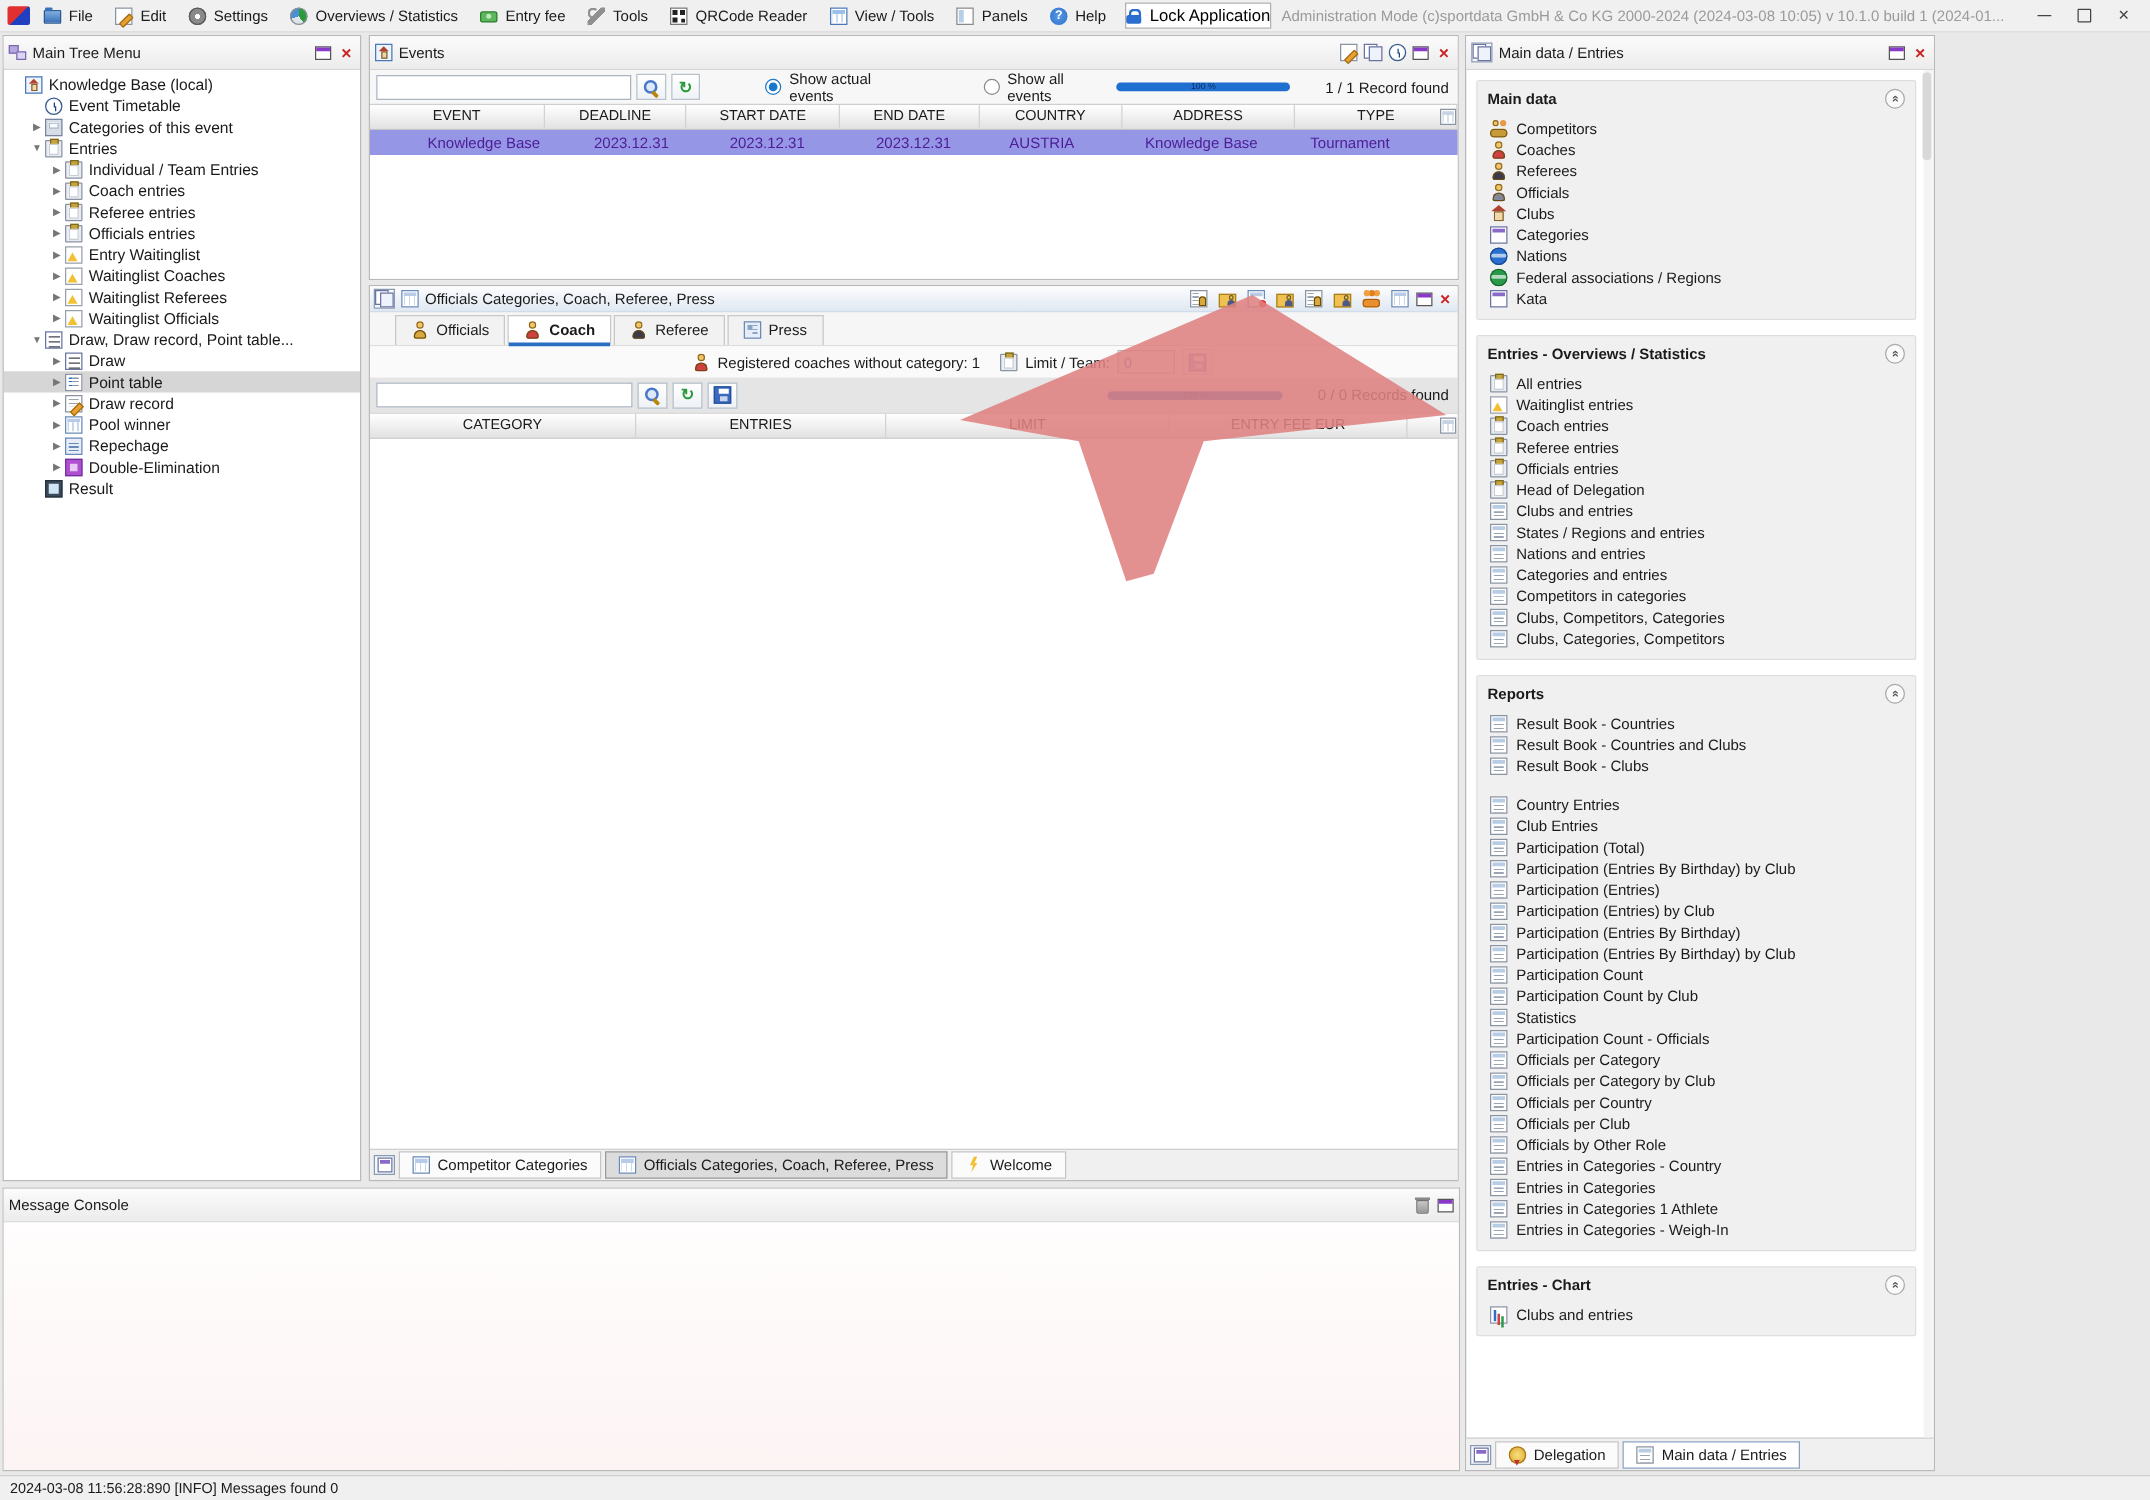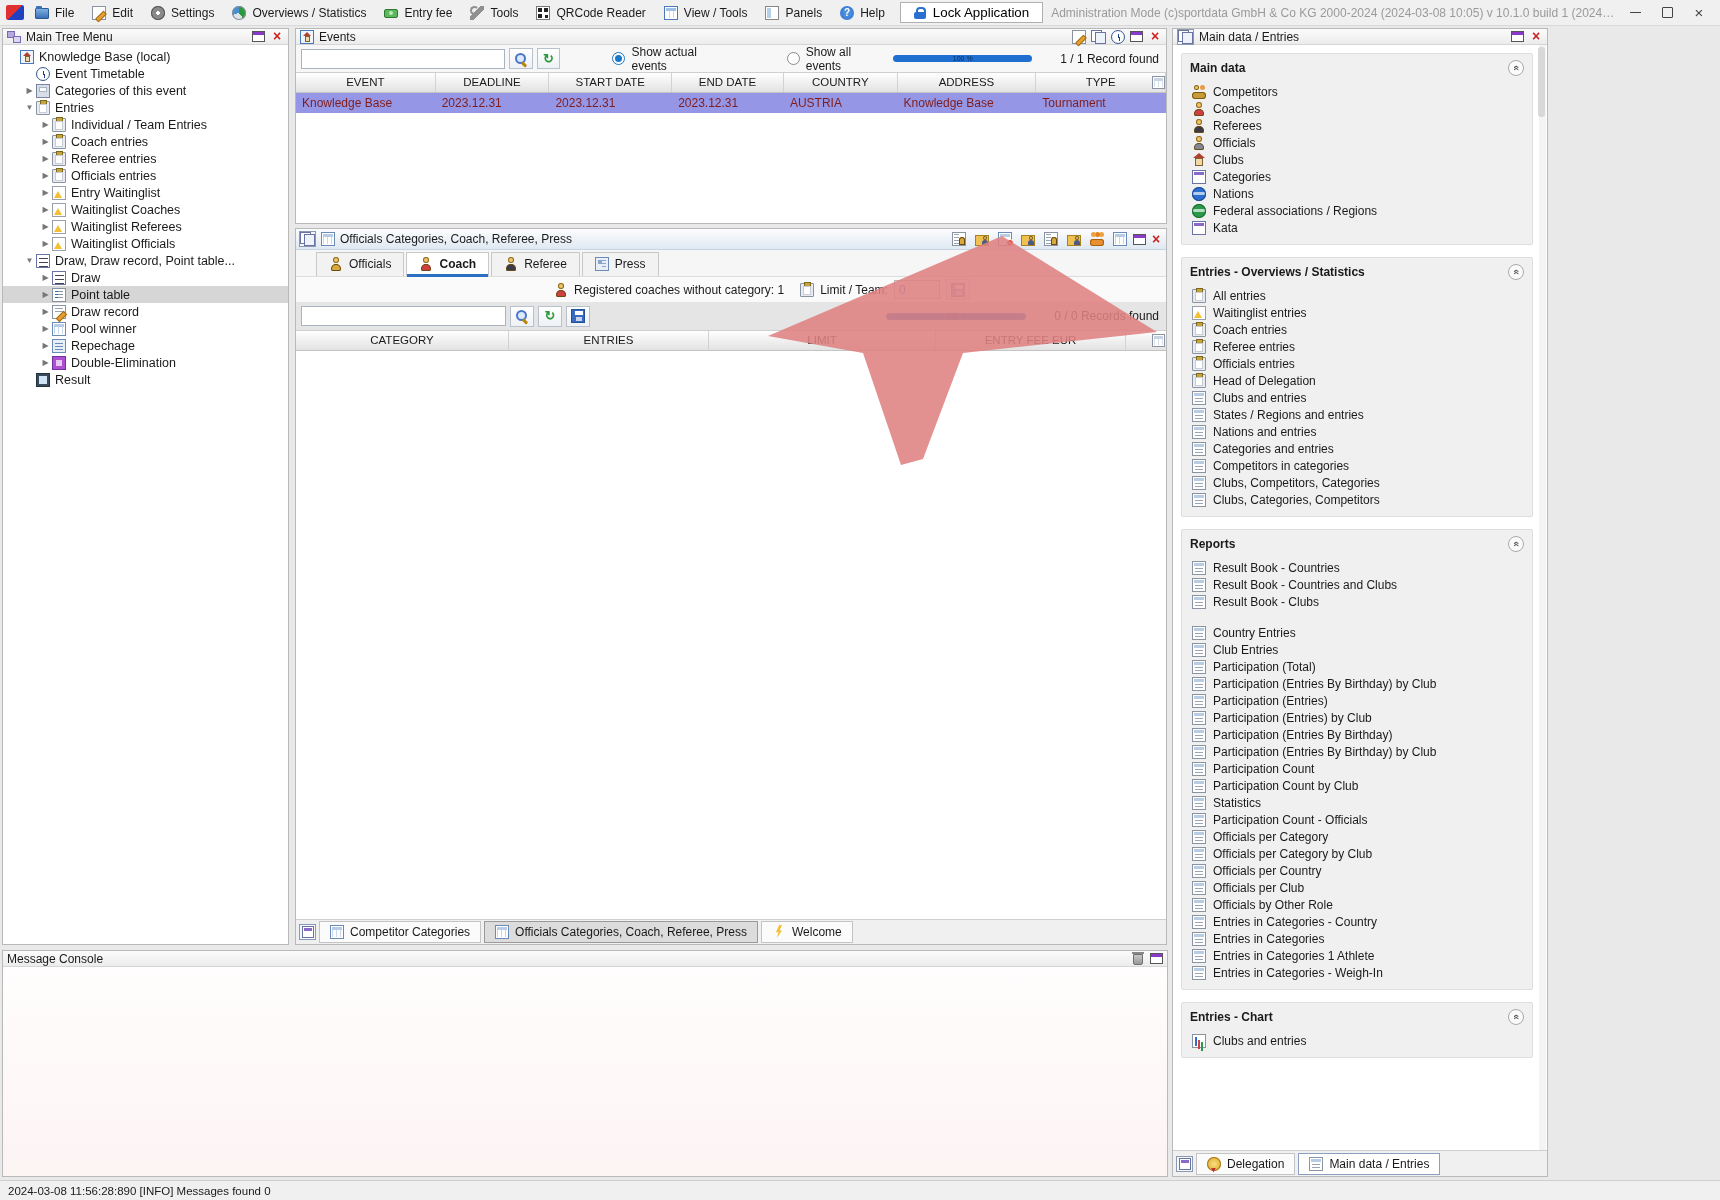--- a/index.html
+++ b/index.html
@@ -1,21 +1,21 @@
 <!DOCTYPE html>
 <html><head>
 <meta charset="utf-8">
 <style>
   * { margin:0; padding:0; box-sizing:border-box; }
   html,body { width:1720px; height:1200px; overflow:hidden; }
   body { font-family:"Liberation Sans", sans-serif; font-size:12px; background:#e9e9e9; position:relative; color:#1a1a1a; }
 
   
   .panel { position:absolute; background:#fff; border:1px solid #b9b9b9; }
-  .phead { height:16px; display:flex; align-items:center; gap:5px; padding:0 4px;
+  .phead { height:27px; display:flex; align-items:center; gap:5px; padding:0 4px;
            background:linear-gradient(#fbfbfb,#ececec); border-bottom:1px solid #d5d5d5; font-size:12px; }
   .phead .ptitle { white-space:nowrap; }
   .spacer { flex:1; }
   .btn-max { width:13px; height:11px; background:#fff; border:1px solid #555; position:relative; cursor:pointer; }
   .btn-max::before { content:''; position:absolute; top:0; left:0; right:0; height:3px; background:#8a3ac8; }
   .btn-close { width:14px; height:13px; position:relative; color:#cc2222; font-weight:bold; font-size:14px; line-height:12px; text-align:center; cursor:pointer; }
   .btn-close::before { content:'\00D7'; }
   .tbtn { width:20px; height:18px; display:flex; align-items:center; justify-content:center; border:1px solid transparent; }
   .corner-box { width:17px; height:16px; border:1px solid #8a9ab0; background:#f4f8fc; display:flex; align-items:center; justify-content:center; flex:none; }
 
@@ -122,21 +122,21 @@
   .i-category-add::before { content:''; position:absolute; top:1px; left:1px; right:1px; height:3px; background:#b8cce4; }
   .i-category-add::after { content:''; position:absolute; right:-3px; bottom:-2px; width:6px; height:6px; border-radius:50%; background:#e03030; border:1px solid #fff; }
   .i-grid-table { background:#fff; border:1px solid #6a8ab8; }
   .i-grid-table::after { content:''; position:absolute; inset:1px; background:linear-gradient(#b8cce8 0 3px, transparent 3px), repeating-linear-gradient(90deg, #c8d8ec 0 1px, transparent 1px 4px); }
   .i-colopts { width:13px; height:13px; background:#fff; border:1px solid #8a93a2; }
   .i-colopts::after { content:''; position:absolute; inset:1px; background:linear-gradient(#c8d4e4 0 3px, transparent 3px), repeating-linear-gradient(90deg, #d8e0ec 0 1px, transparent 1px 4px); }
 
   
   .menubar { position:absolute; left:0; top:0; width:1720px; height:26px; background:#f0f0f0; border-bottom:1px solid #d9d9d9; display:flex; align-items:center; padding:0 6px; gap:2px; z-index:10; }
   .mi { display:flex; align-items:center; gap:6px; padding:3px 9px; cursor:pointer; white-space:nowrap; }
-  .lock-btn { display:flex; align-items:center; gap:7px; border:1px solid #b0b0b0; background:#fff; padding:2px 13px; margin-left:4px; cursor:pointer; white-space:nowrap; }
+  .lock-btn { display:flex; align-items:center; gap:7px; border:1px solid #b0b0b0; background:#fff; padding:2px 0; margin-left:4px; cursor:pointer; white-space:nowrap; }
   .win-title { color:#9a9a9a; margin-left:6px; white-space:nowrap; overflow:hidden; text-overflow:ellipsis; flex:1; }
   .wc { width:30px; height:22px; display:flex; align-items:center; justify-content:center; color:#444; cursor:pointer; flex:none; }
   .wc-min::before { content:''; width:11px; height:1px; background:#444; }
   .wc-maxr::before { content:''; width:9px; height:9px; border:1px solid #444; border-radius:1px; }
   .wc-x { font-size:15px; }
   .wc-x::before { content:'\00D7'; }
 
   
   .tree-panel { left:2px; top:28px; width:287px; height:917px; }
   .tree-body { padding:3px 0; overflow:hidden; }
@@ -153,21 +153,21 @@
   .radio-group { display:flex; align-items:center; gap:6px; margin-left:48px; cursor:pointer; }
   .radio { width:13px; height:13px; border-radius:50%; border:1px solid #8a8a8a; background:#fff; position:relative; flex:none; }
   .radio.sel { border-color:#1a78c8; }
   .radio.sel::after { content:''; position:absolute; inset:2px; border-radius:50%; background:#1a78c8; }
   .progress { width:140px; height:7px; border-radius:4px; background:#1f6fd0; position:relative; overflow:hidden; margin-left:auto; }
   .progress span { position:absolute; inset:0; font-size:7px; line-height:7px; text-align:center; color:#0a2a5a; }
   .records { white-space:nowrap; margin-left:24px; margin-right:2px; }
   .grid-header { display:flex; background:linear-gradient(#ffffff,#e2e2e2); border-top:1px solid #cfcfcf; border-bottom:1px solid #c4c4c4; position:relative; }
   .gh-cell { height:19px; line-height:19px; text-align:center; font-size:11.5px; border-right:1px solid #d2d2d2; overflow:hidden; white-space:nowrap; cursor:pointer; }
   .gh-opts { position:absolute; right:1px; top:3px; }
-  .grid-row { display:flex; background:#9696e6; color:#7f1d1d; cursor:pointer; }
+  .grid-row { display:flex; background:#9696e6; color:#4c1d95; cursor:pointer;padding-left:40px; }
   .gr-cell { height:20px; line-height:20px; padding:0 6px; font-size:12px; overflow:hidden; white-space:nowrap; }
   .grid-body { flex:1; background:#fff; }
 
   
   .officials-panel { left:295px; top:228px; width:872px; height:717px; display:flex; flex-direction:column; }
   .off-head { height:21px; display:flex; align-items:center; gap:5px; padding:0 3px; background:linear-gradient(#fdfdfe,#dfe8f2); border-bottom:1px solid #c8d4e2; }
   .off-title { display:flex; align-items:center; gap:5px; white-space:nowrap; }
   .off-tools { display:flex; align-items:center; gap:3px; margin-left:auto; }
   .tabs-row { height:27px; display:flex; align-items:flex-end; gap:2px; padding:2px 4px 0 20px; background:#f6f6f6; border-bottom:1px solid #ddd; }
   .tab { display:flex; align-items:center; gap:6px; padding:4px 12px 5px; border:1px solid #c8c8c8; border-bottom:none; background:#f2f2f2; cursor:pointer; position:relative; white-space:nowrap; }

